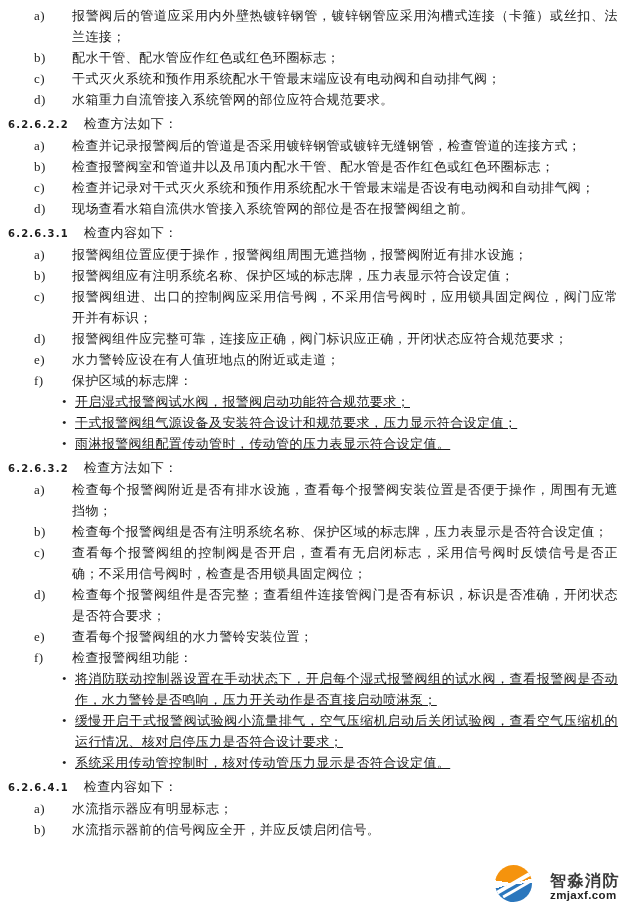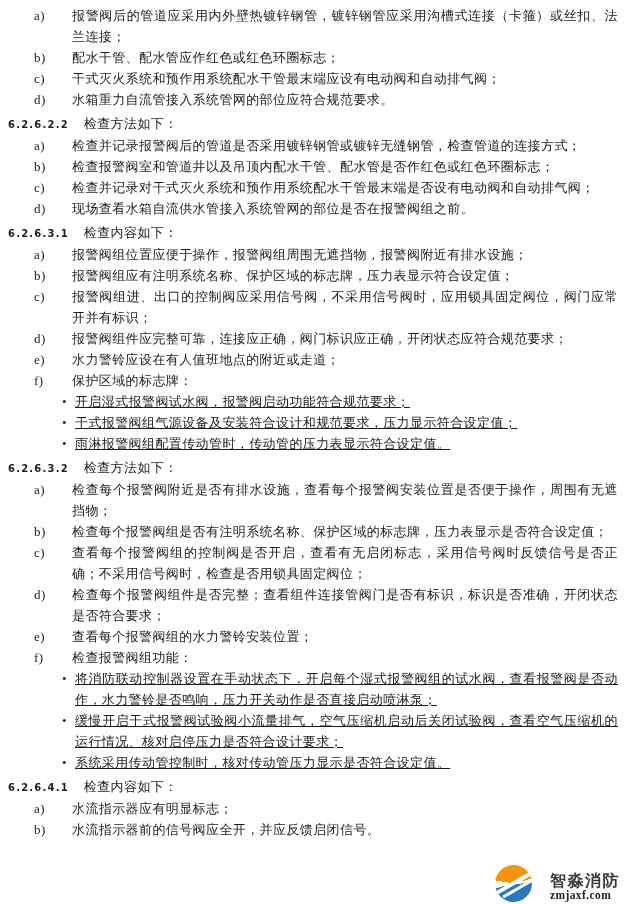--- a/index.html
+++ b/index.html
@@ -49,21 +49,21 @@
   .logo-icon::before{
     content:"";position:absolute;left:6px;top:23px;width:30px;height:2.5px;
     background:#fff;transform:rotate(-30deg);z-index:2;
   }
   .logo-textcol{display:flex;flex-direction:column;line-height:1.1;}
   .logo-name{
     font-family:"Liberation Sans","DejaVu Sans",sans-serif;
     font-weight:700;font-size:16px;color:#3a3a3a;letter-spacing:1.5px;
   }
   .logo-url{
-    font-family:Liberation Serif, serif;
+    font-family:Liberation Sans, sans-serif;
     font-weight:700;font-size:11.5px;color:#222;
   }
 </style>
 </head>
 <body>
 
 <div class="page">
 
   <div>
     <div class="li">

